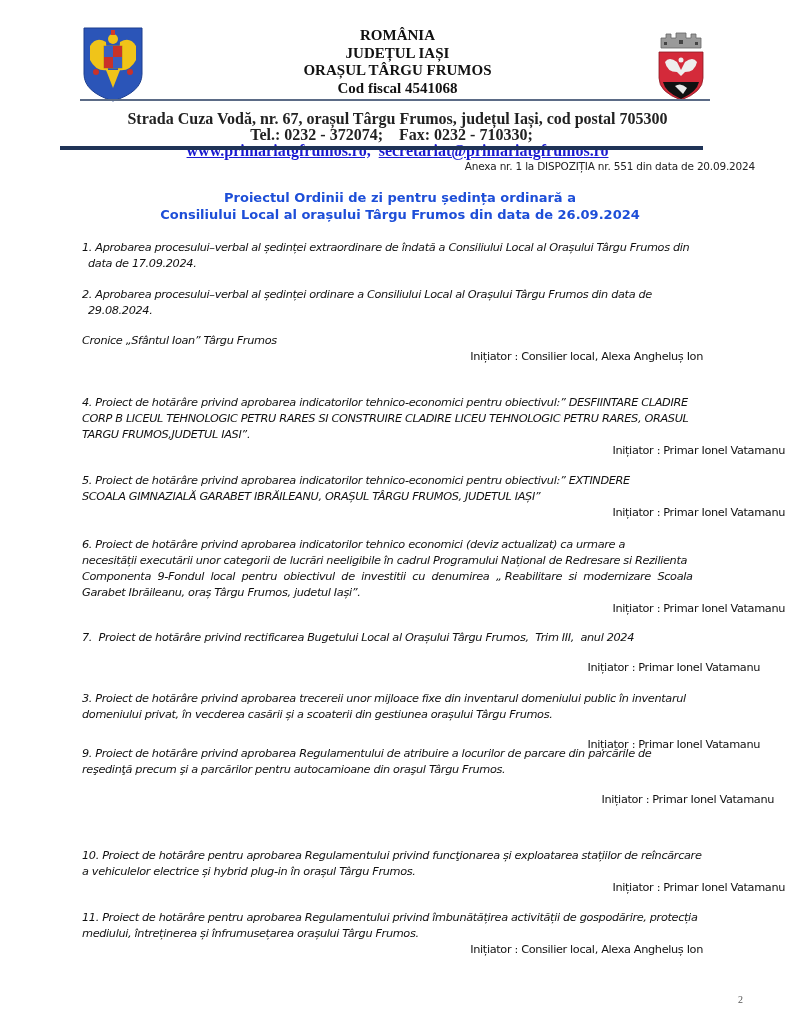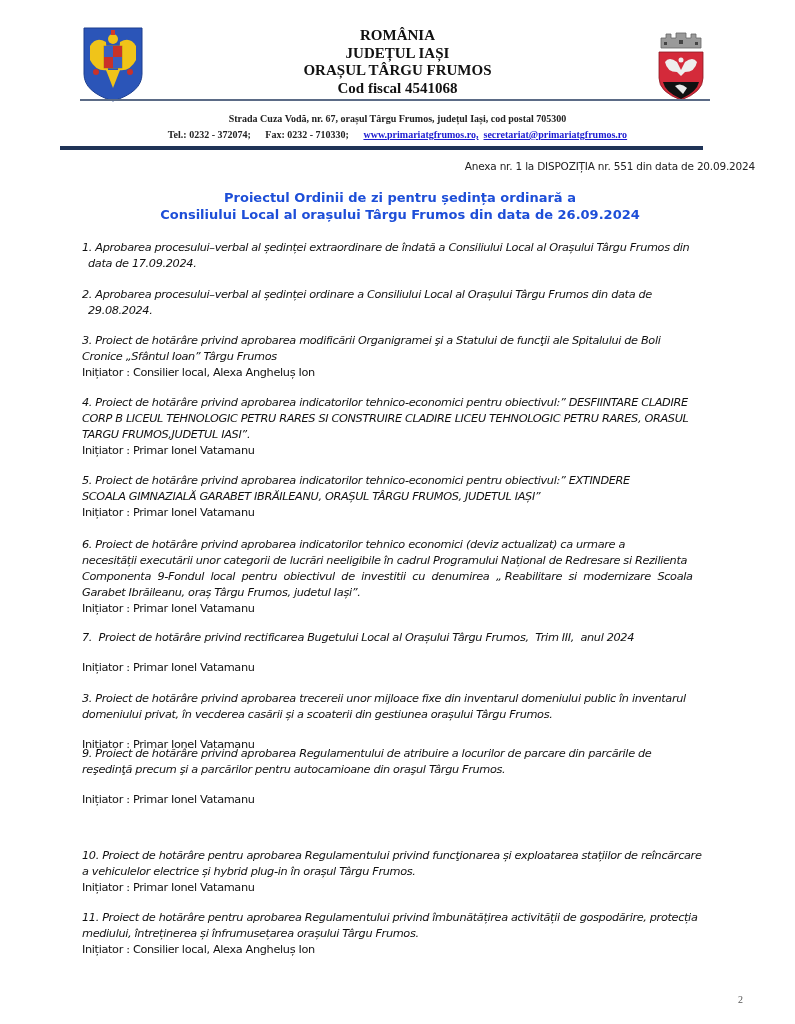--- a/index.html
+++ b/index.html
@@ -6,39 +6,39 @@
     body { width: 795px; height: 1024px; position: relative; overflow: hidden; color: #111; }
     .page { position: absolute; left: 0; top: 0; width: 683px; height: 1024px; }
 
     
     .crest-left { position: absolute; left: 82px; top: 26px; width: 62px; height: 76px; }
     .crest-right { position: absolute; left: 655px; top: 30px; width: 52px; height: 72px; }
     .hdr-lines { position: absolute; left: 230px; top: 27px; width: 335px; text-align: center;
       font-family: "Liberation Serif", "DejaVu Serif", serif; font-weight: bold; font-size: 15px; line-height: 17.5px; color: #111; }
     .rule-thin { position: absolute; left: 80px; top: 99px; width: 630px; height: 2px; background: #5b6b86; }
     .addr { position: absolute; left: 60px; top: 111px; width: 675px; text-align: center;
-      font-family: "Liberation Serif", "DejaVu Serif", serif; font-weight: bold; font-size: 10px; line-height: 16px; color: #222; }
+      font-family: "Liberation Serif", "DejaVu Serif", serif; font-weight: bold; font-size: 16px; line-height: 16px; color: #222; }
     .addr a { color: #1a1ad0; text-decoration: underline; }
     .addr .gap { display: inline-block; width: 12px; }
     .rule-thick { position: absolute; left: 60px; top: 146px; width: 643px; height: 4px; background: #1f3357; }
 
     
     .annex { position: absolute; left: 405px; top: 160px; width: 350px; text-align: right;
       font-family: "DejaVu Sans", sans-serif; font-size: 10.5px; color: #222; letter-spacing: -0.2px; }
 
     
     .title { position: absolute; left: 120px; top: 189px; width: 560px; text-align: center;
       font-family: "DejaVu Sans", sans-serif; font-weight: bold; font-size: 13px; line-height: 17px; color: #1d4ed8; }
 
     
     .agenda { position: absolute; left: 82px; top: 240px; width: 706px;
       font-family: "DejaVu Sans", sans-serif; font-size: 11.3px; line-height: 16px; color: #111; letter-spacing: -0.35px; }
     .item { position: absolute; left: 0; width: 706px; }
     .item .txt { display: block; font-style: italic; }
-    .item .init { display: block; padding-right: 3px; }
+    .item .init { display: block; text-align: right; padding-right: 3px; }
 
     .pagenum { position: absolute; left: 738px; top: 994px; font-family: "Liberation Serif", serif; font-size: 10px; color: #555; }
   </style>
 </head>
 <body>
 
 <div class="page">
 
   <div class="crest-left">
     <svg width="62" height="76" viewBox="0 0 62 76">
@@ -113,21 +113,20 @@
       <span class="txt">1.   Aprobarea procesului–verbal al ședinței extraordinare de îndată a Consiliului Local al Orașului Târgu Frumos din</span>
       <span class="txt" style="padding-left:6px;">  data de 17.09.2024.</span>
     </div>
 
     <div class="item" style="top:47px;">
       <span class="txt">2.   Aprobarea procesului–verbal al ședinței ordinare a Consiliului Local al Orașului Târgu Frumos din data de</span>
       <span class="txt" style="padding-left:6px;">  29.08.2024.</span>
     </div>
 
     <div class="item" style="top:93px;">
-      <span class="txt">3.   Proiect de hotărâre privind aprobarea modificării Organigramei şi a Statului de funcţii ale  Spitalului de Boli</span>
       <span class="txt">Cronice „Sfântul Ioan” Târgu Frumos</span>
       <span class="init" style="padding-right:85px;">Inițiator : Consilier local, Alexa Angheluș Ion</span>
     </div>
 
     <div class="item" style="top:155px;">
       <span class="txt">4.   Proiect de hotărâre privind aprobarea indicatorilor tehnico-economici pentru obiectivul:” DESFIINTARE CLADIRE</span>
       <span class="txt">CORP B LICEUL TEHNOLOGIC PETRU RARES SI CONSTRUIRE CLADIRE LICEU TEHNOLOGIC PETRU RARES, ORASUL</span>
       <span class="txt">TARGU FRUMOS,JUDETUL IASI”.</span>
       <span class="init">Inițiator : Primar Ionel Vatamanu</span>
     </div>

